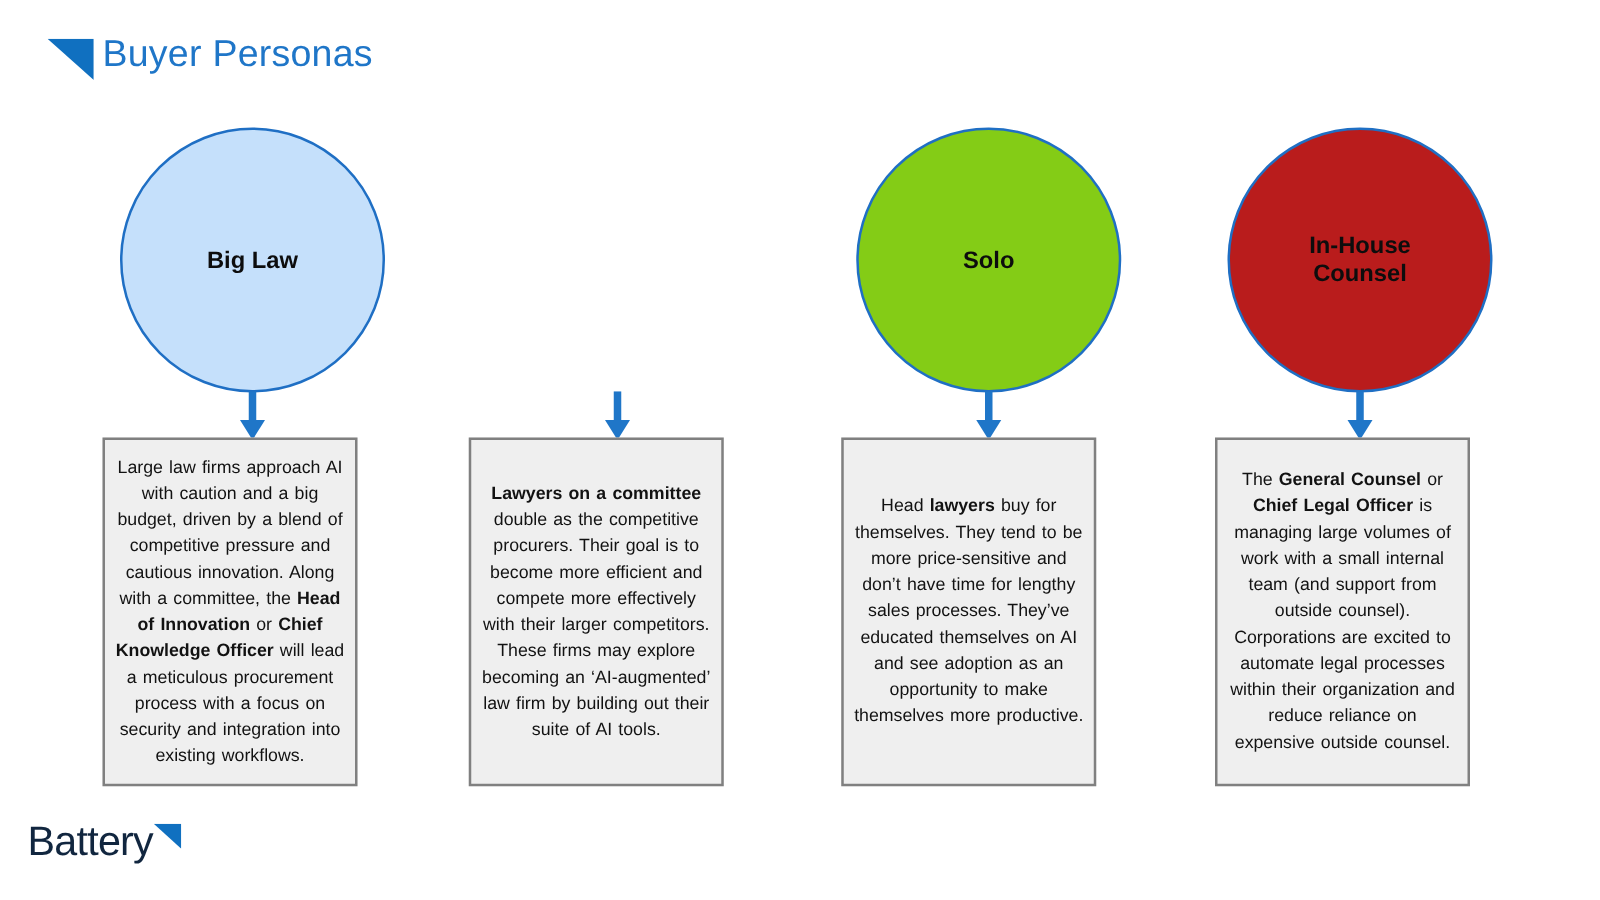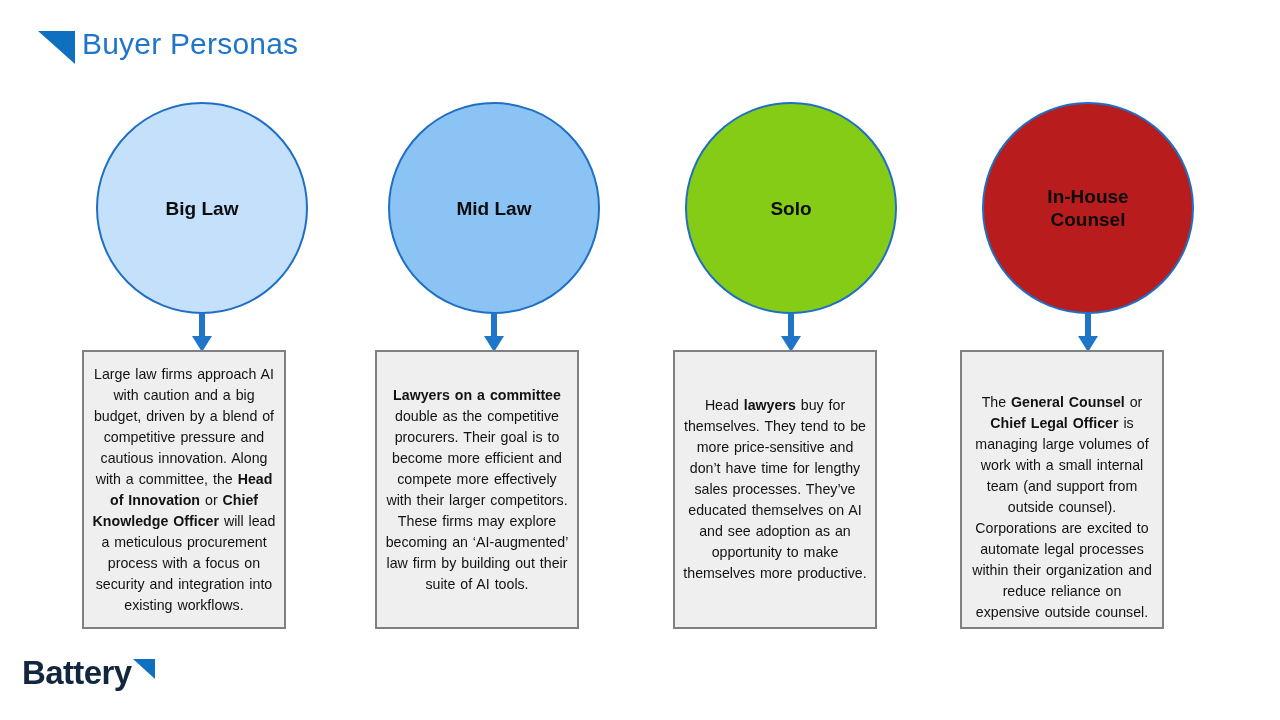--- a/index.html
+++ b/index.html
@@ -108,40 +108,40 @@
     color: #121212;
     text-align: center;
     text-align-last: center;
     word-spacing: 1px;
   }
   .persona-box-text b { font-weight: bold; }
 
   
   .col-1 .persona-box { left: 41px; }
   .col-2 .persona-box { left: 42px; }
-  .col-3 .persona-box { left: 32px; align-items: flex-end; }
+  .col-3 .persona-box { left: 44px; }
   .col-1 .persona-circle { left: 54px; }
   .col-2 .persona-circle { left: 54px; }
   .col-3 .persona-circle { left: 54px; }
   .col-1 .arrow-connector { left: 146px; }
   .col-2 .arrow-connector { left: 146px; }
   .col-3 .arrow-connector { left: 146px; }
 
   
   #footer-brand {
     position: absolute;
     left: 22px;
     top: 650px;
     height: 40px;
     display: flex;
     align-items: flex-end;
   }
   #footer-wordmark {
     font-size: 33px;
-    font-weight: bold;
+    font-weight: normal;
     color: #11263F;
     letter-spacing: -0.6px;
     line-height: 34px;
     text-align: right;
   }
   #footer-logo-mark {
     width: 22px;
     height: 20px;
     margin-left: 1px;
     margin-bottom: 11px;
@@ -169,23 +169,20 @@
       <rect x="11" y="0" width="6" height="25" fill="#1F76C8"></rect>
       <polygon points="4,23 24,23 14,39" fill="#1F76C8"></polygon>
     </svg>
   </span>
   <div class="persona-box">
     <div class="persona-box-text"><span>Large law firms approach AI with caution and a big budget, driven by a blend of competitive pressure and cautious innovation. Along with a committee, the </span><b>Head of Innovation</b><span> or </span><b>Chief Knowledge Officer</b><span> will lead a meticulous procurement process with a focus on security and integration into existing workflows.</span></div>
   </div>
 </div>
 
 <div class="column col-1">
-  <div class="persona-circle" style="background: rgb(140, 195, 245);">
-    <div class="persona-circle-label">Mid Law</div>
-  </div>
   <span class="arrow-connector">
     <svg viewBox="0 0 28 40" width="28" height="40" aria-hidden="true">
       <rect x="11" y="0" width="6" height="25" fill="#1F76C8"></rect>
       <polygon points="4,23 24,23 14,39" fill="#1F76C8"></polygon>
     </svg>
   </span>
   <div class="persona-box">
     <div class="persona-box-text"><b>Lawyers on a committee</b><span> double as the competitive procurers. Their goal is to become more efficient and compete more effectively with their larger competitors. These firms may explore becoming an ‘AI-augmented’ law firm by building out their suite of AI tools.</span></div>
   </div>
 </div>

